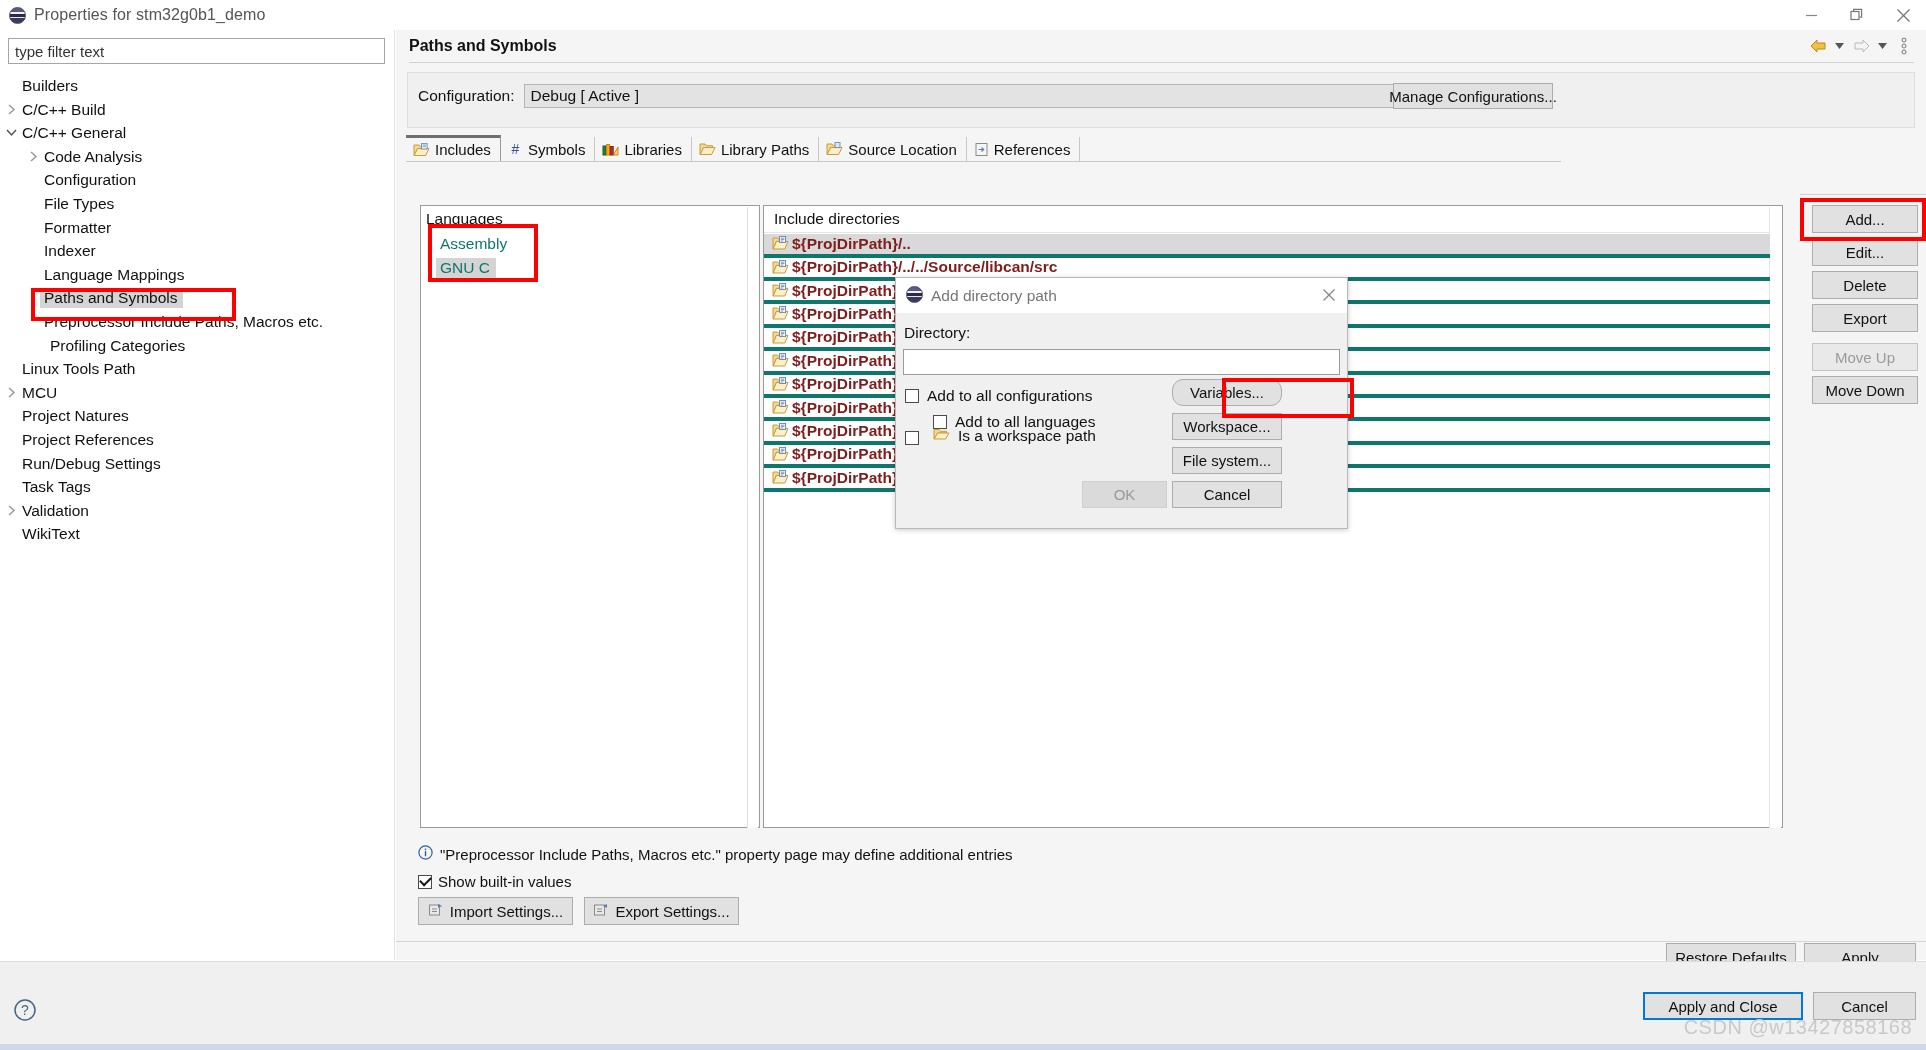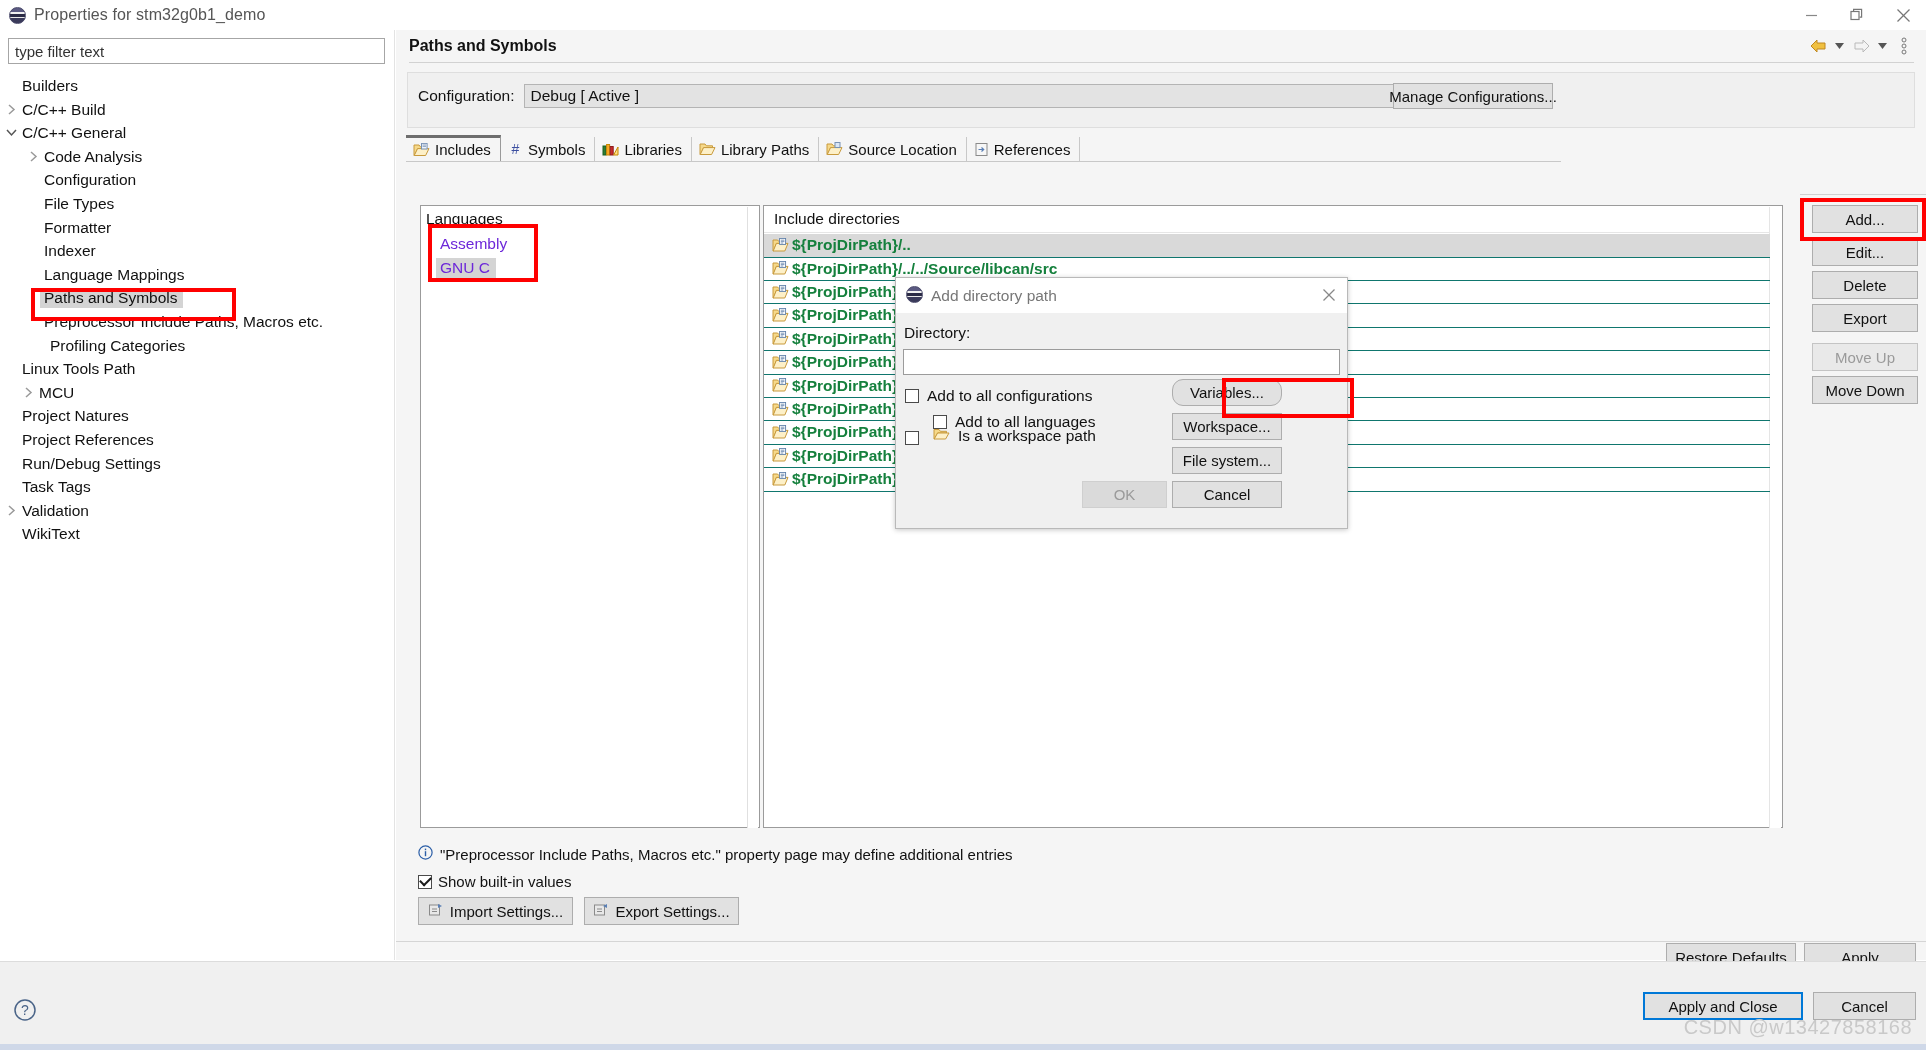--- a/index.html
+++ b/index.html
@@ -181,21 +181,21 @@
     width: 340px; height: 623px;
     border: 1px solid #9b9b9b;
     background: #fff;
   }
   .lang-hdr {
     position:absolute; left: 426px; top: 210px;
     font-size: 15.5px; color:#111; font-weight: normal;
   }
   .lang-item {
     position: absolute; left: 440px;
-    font-size: 15.5px; color: #6d28d9;
+    font-size: 15.5px; color: #0f766e;
     white-space: nowrap;
   }
   .lang-item.sel { background: #d4d4d4; padding: 1px 6px 2px 4px; margin-left:-4px; }
   .lang-scroll {
     position: absolute; right: 1px; top: 1px; width: 10px; height: 621px;
     background: #fff;
   }
   .lang-scroll-sep { position:absolute; right: 11px; top:1px; width:1px; height:621px; background:#e0e0e0; }
 
   
@@ -209,23 +209,23 @@
     position: absolute; left: 774px; top: 210px;
     font-size: 15.5px; color: #111;
   }
   .inc-hdr-line {
     position: absolute; left: 764px; top: 232px; width: 1006px; height: 1px; background: #e6e6e6;
   }
   .inc-row {
     position: absolute; left: 764px;
     width: 1006px; height: 23.5px;
     display: flex; align-items: center;
-    font-size: 15.5px; font-weight: bold; color: #15803d;
+    font-size: 15.5px; font-weight: bold; color: #7f1d1d;
     white-space: nowrap;
-    border-bottom: 1px solid #0f766e;
+    border-bottom: 4px solid #0f766e;
     padding-left: 8px;
     gap: 3px;
   }
   .inc-row.sel { background: #d9d9d9; }
   .folder-ico { flex: 0 0 auto; }
   .inc-scrollbar {
     position: absolute; right: 1px; top: 1px; width: 12px; height: 621px; background: #fff;
     border-left: 1px solid #e5e5e5;
   }
 
@@ -421,21 +421,21 @@
           <span class="tlabel">Preprocessor Include Paths, Macros etc.</span>
         </div>
         <div class="tnode" style="padding-left: 28px;">
           <span class="arrow"></span>
           <span class="tlabel">Profiling Categories</span>
         </div>
         <div class="tnode" style="padding-left: 0px;">
           <span class="arrow"></span>
           <span class="tlabel">Linux Tools Path</span>
         </div>
-        <div class="tnode" style="padding-left: 17px;">
+        <div class="tnode" style="padding-left: 0px;">
           <span class="arrow">
             <svg width="9" height="11" viewBox="0 0 9 11">
               <path d="M2 1 L7 5.5 L2 10" fill="none" stroke="#9a9a9a" stroke-width="1.5"></path>
             </svg>
           </span>
           <span class="tlabel">MCU</span>
         </div>
         <div class="tnode" style="padding-left: 0px;">
           <span class="arrow"></span>
           <span class="tlabel">Project Natures</span>

